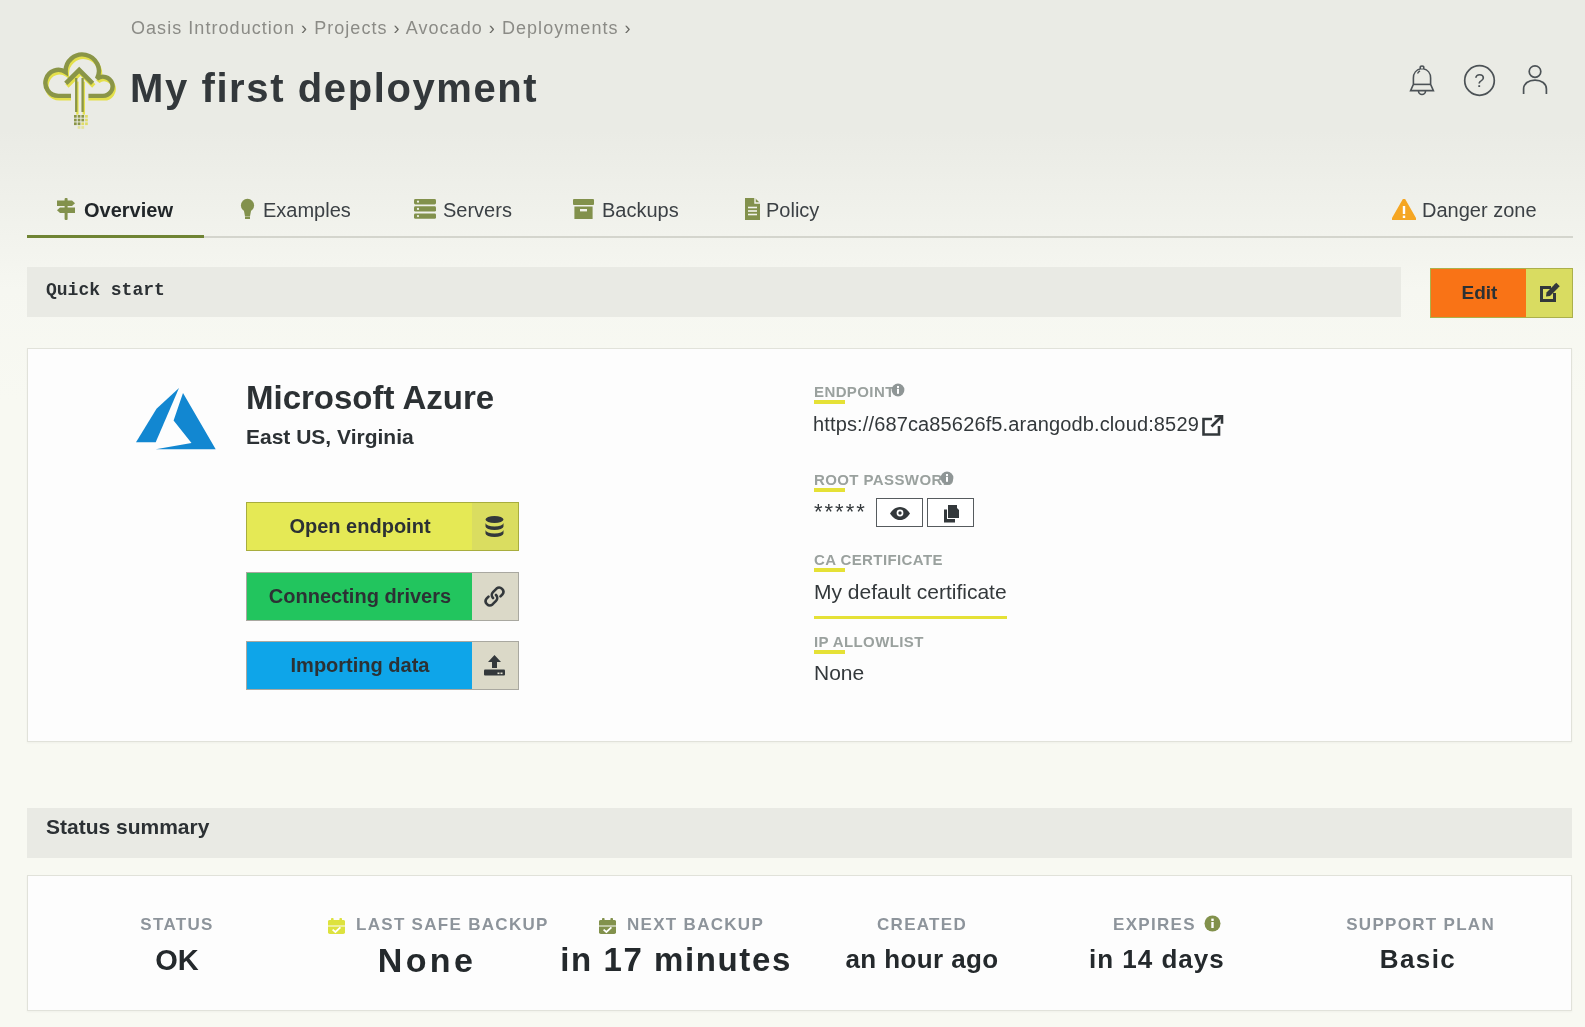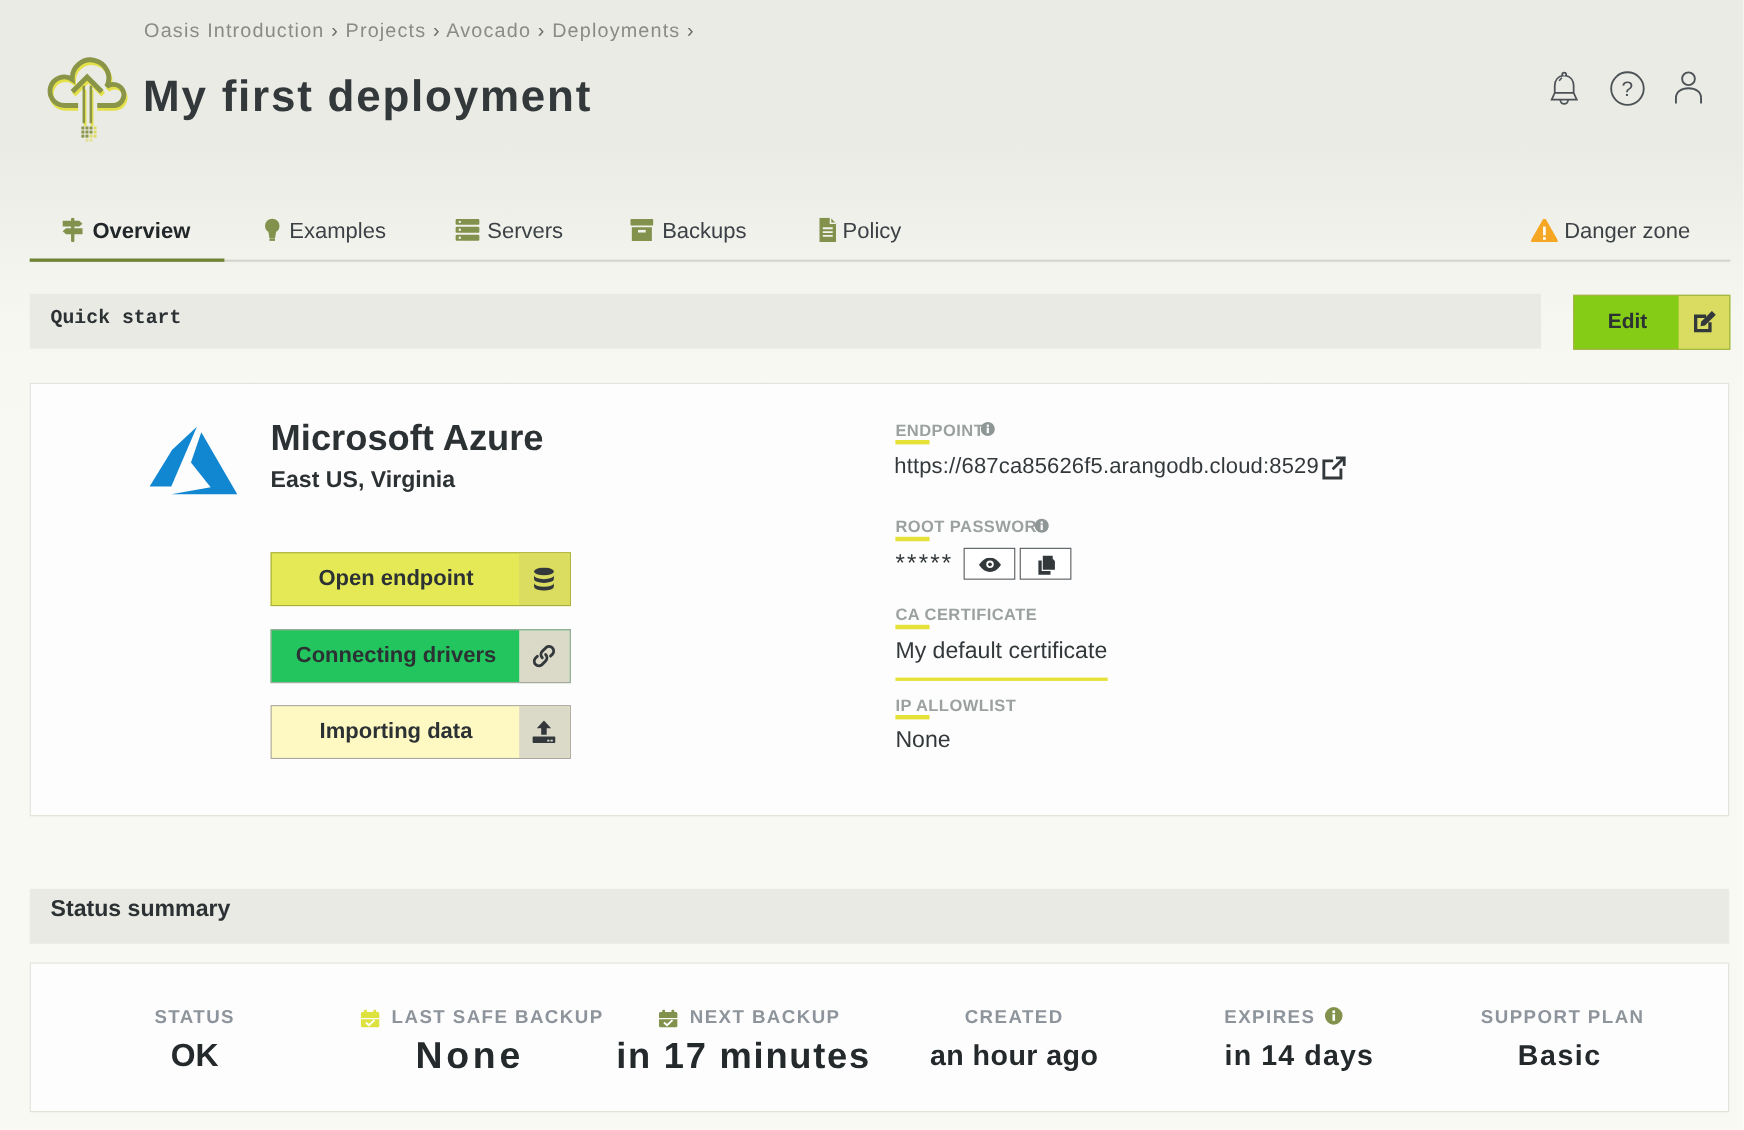--- a/index.html
+++ b/index.html
@@ -136,21 +136,21 @@
 <svg class="abs" style="left:1392px; top:199px;" width="24" height="21" viewBox="0 0 24 21">
   <path d="M12 0 L24 21 L0 21 Z" fill="#f5a623" stroke="#f5a623" stroke-width="2" stroke-linejoin="round"></path>
   <rect x="10.8" y="7" width="2.4" height="8" fill="#fff"></rect>
   <rect x="10.8" y="16.6" width="2.4" height="2.4" fill="#fff"></rect>
 </svg>
 <div class="abs" style="left:1422px; top:199px; font-size:20px; color:#3c4145;">Danger zone</div>
 
 <div class="bar" style="left:27px; top:267px; width:1374px; height:50px;"></div>
 <div class="abs" style="left:46px; top:280px; font-size:18px; font-weight:bold; color:#2c3134;font-family:Liberation Mono, monospace;">Quick start</div>
 
-<div class="abs" style="left:1430px; top:268px; width:143px; height:50px; background:#84cc16; border:1px solid #abb04b;">
+<div class="abs" style="left:1430px; top:268px; width:143px; height:50px; background:#f97316; border:1px solid #abb04b;">
   <div class="abs" style="right:0; top:0; width:46px; height:48px; background:#d9dc61;"></div>
   <div class="abs" style="left:0; top:13px; width:97px; text-align:center; font-size:19px; font-weight:bold; color:#2c3134;">Edit</div>
   <svg class="abs" style="right:11px; top:13px;" width="24" height="24" viewBox="0 0 24 24">
     <path d="M3 5 L14 5 L14 8 L6 8 L6 18 L16 18 L16 12 L19 12 L19 21 L3 21 Z" fill="#33383b" transform="translate(0,-1)"></path>
     <path d="M9.5 11.5 L17.5 3.5 L21 7 L13 15 L9 15.5 Z" fill="#33383b" transform="translate(0,-1)"></path>
     <path d="M18.2 2.8 L21.7 6.3" stroke="#33383b" stroke-width="3" transform="translate(0,-1)"></path>
   </svg>
 </div>
 
 <div class="card" style="left:27px; top:348px; width:1545px; height:394px;"></div>
@@ -181,21 +181,21 @@
   <div class="abs" style="right:0; top:0; width:46px; height:47px; background:#dbd9c8;"></div>
   <div class="abs" style="left:0; top:12px; width:226px; text-align:center; font-size:20px; font-weight:bold; color:#2c3134;">Connecting drivers</div>
   <svg class="abs" style="right:13px; top:13px;" width="21" height="21" viewBox="0 0 21 21">
     <g fill="none" stroke="#33383b" stroke-width="2.6" stroke-linecap="round">
       <path d="M9 12 A 4.2 4.2 0 0 1 9 6.1 L12.5 2.6 A 4.2 4.2 0 0 1 18.4 8.5 L16.5 10.4"></path>
       <path d="M12 9 A 4.2 4.2 0 0 1 12 14.9 L8.5 18.4 A 4.2 4.2 0 0 1 2.6 12.5 L4.5 10.6"></path>
     </g>
   </svg>
 </div>
 
-<div class="abs" style="left:246px; top:641px; width:273px; height:49px; background:#fef9c3; border:1px solid #a9a8a0;">
+<div class="abs" style="left:246px; top:641px; width:273px; height:49px; background:#0ea5e9; border:1px solid #a9a8a0;">
   <div class="abs" style="right:0; top:0; width:46px; height:47px; background:#dbd9c8;"></div>
   <div class="abs" style="left:0; top:12px; width:226px; text-align:center; font-size:20px; font-weight:bold; color:#2c3134;">Importing data</div>
   <svg class="abs" style="right:13px; top:13px;" width="21" height="21" viewBox="0 0 21 21">
     <g fill="#33383b">
       <path d="M10.5 0 L17 7 L13 7 L13 13 L8 13 L8 7 L4 7 Z"></path>
       <rect x="0" y="14.5" width="21" height="6" rx="1"></rect>
     </g>
     <g fill="#e6e4d3">
       <rect x="13.5" y="17.5" width="2" height="1.6"></rect>
         <rect x="16.5" y="17.5" width="2" height="1.6"></rect>
@@ -281,16 +281,16 @@
 
 <div class="abs lbl2" style="left:852px; top:915px; width:140px; text-align:center;">CREATED</div>
 <div class="abs" style="left:842px; top:944px; width:160px; text-align:center; font-size:26px; letter-spacing:0.4px; font-weight:bold; color:#24292c;">an hour ago</div>
 
 <div class="abs lbl2" style="left:1113px; top:915px;">EXPIRES</div>
 <svg class="abs" style="left:1204px; top:915px;" width="17" height="17" viewBox="0 0 17 17">
   <circle cx="8.5" cy="8.5" r="8" fill="#82914c"></circle>
   <rect x="7.3" y="7" width="2.4" height="6" fill="#fff"></rect>
   <rect x="7.3" y="3.6" width="2.4" height="2.4" fill="#fff"></rect>
 </svg>
-<div class="abs" style="left:1089px; top:944px; width:160px; text-align:right; font-size:26px; letter-spacing:1px; font-weight:bold; color:#24292c;">in 14 days</div>
+<div class="abs" style="left:1089px; top:944px; width:160px; text-align:left; font-size:26px; letter-spacing:1px; font-weight:bold; color:#24292c;">in 14 days</div>
 
 <div class="abs lbl2" style="left:1345px; top:915px; width:150px; text-align:right;">SUPPORT PLAN</div>
 <div class="abs" style="left:1348px; top:944px; width:140px; text-align:center; font-size:26px; letter-spacing:1.4px; font-weight:bold; color:#24292c;">Basic</div>
 
 </body></html>

